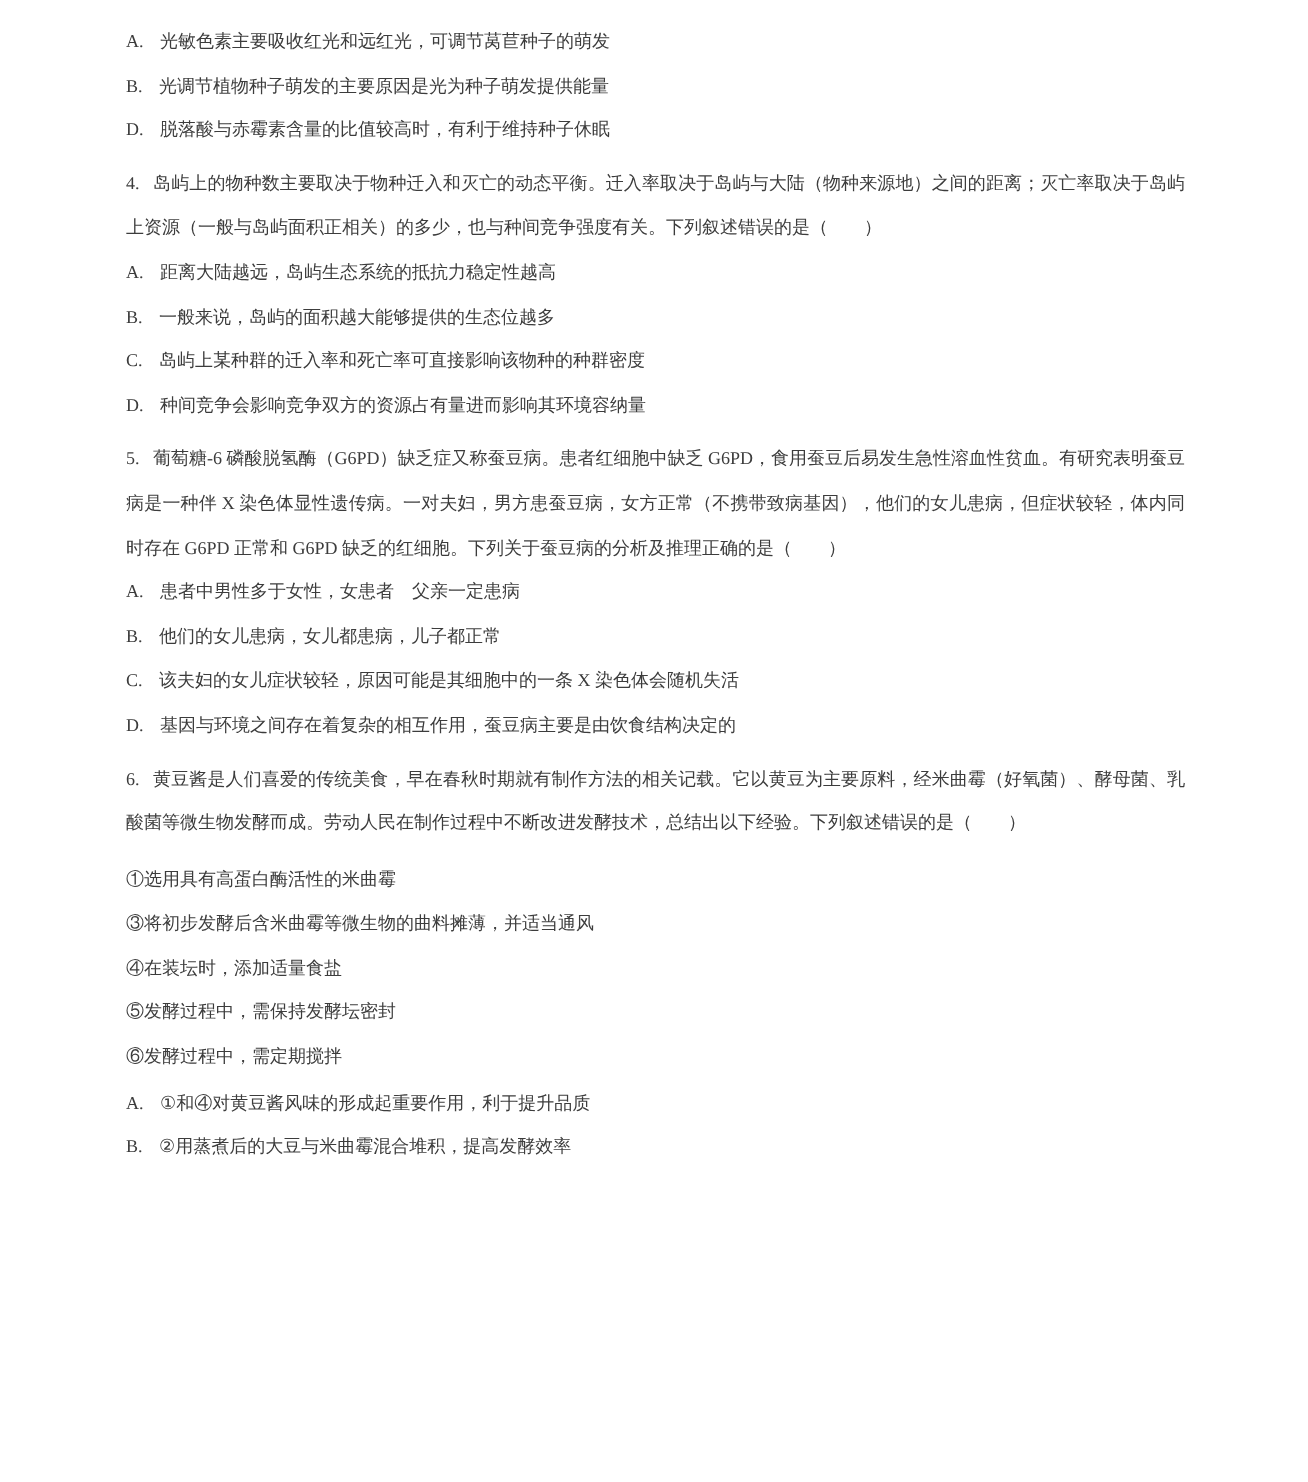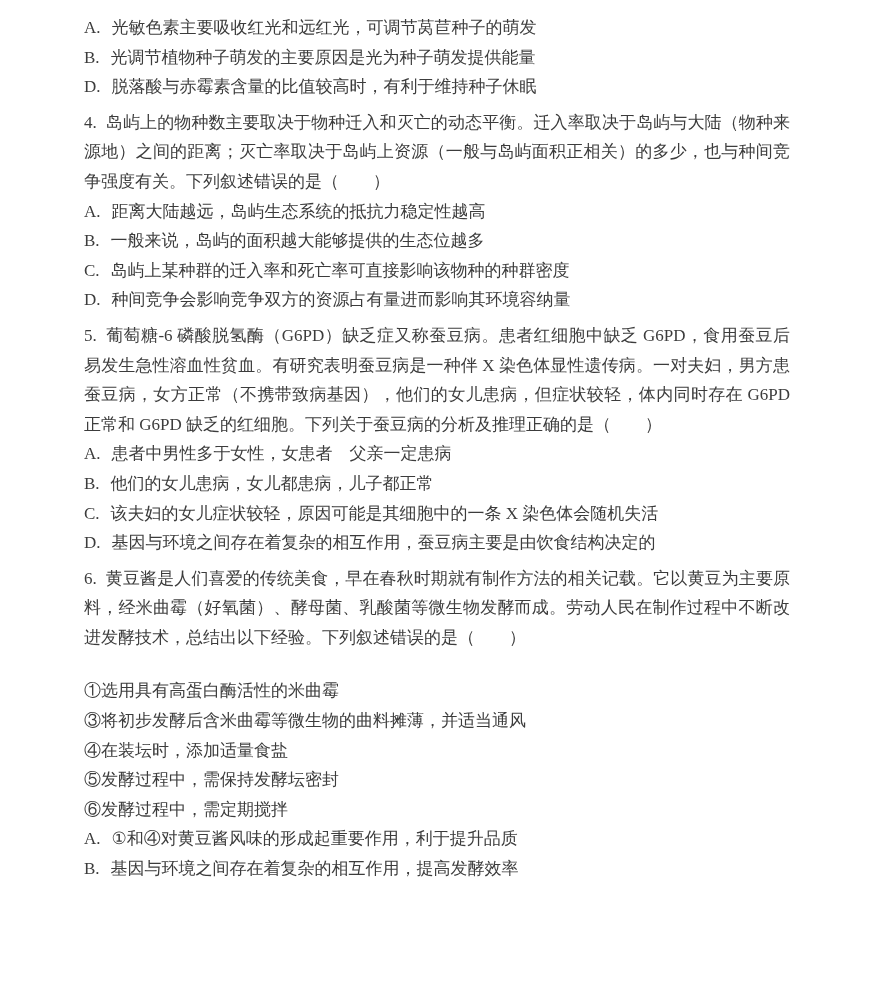--- a/index.html
+++ b/index.html
@@ -11,21 +11,21 @@
       width: 872px;
       height: 988px;
       overflow: hidden;
     }
     .page {
       box-sizing: border-box;
       width: 872px;
       height: 988px;
       padding: 13px 82px 0 84px;
       font-family: "Liberation Serif", "DejaVu Serif", serif;
-      font-size: 17px;
+      font-size: 12px;
       color: #3c3c3c;
       background: #ffffff;
     }
     p {
       margin: 0;
       line-height: 29.6px;
     }
     .stem {
       text-align: justify;
       margin-top: 6px;
@@ -33,21 +33,22 @@
     .qnum {
       margin-right: 9px;
     }
     .opt {
       white-space: nowrap;
     }
     .olab {
       margin-right: 11px;
     }
     .items {
-      margin-top: 24px;
+      margin-top: 9px;
+      font-family: Liberation Mono, monospace;
     }
   </style>
 </head>
 <body>
 
 <div class="page">
 
   <div>
     <p class="opt">
       <span class="olab">A.</span><span>光敏色素主要吸收红光和远红光，可调节莴苣种子的萌发</span>
@@ -104,17 +105,17 @@
       <p>①选用具有高蛋白酶活性的米曲霉</p>
       <p>③将初步发酵后含米曲霉等微生物的曲料摊薄，并适当通风</p>
       <p>④在装坛时，添加适量食盐</p>
       <p>⑤发酵过程中，需保持发酵坛密封</p>
       <p>⑥发酵过程中，需定期搅拌</p>
     </div>
     <p class="opt">
       <span class="olab">A.</span><span>①和④对黄豆酱风味的形成起重要作用，利于提升品质</span>
     </p>
     <p class="opt">
-      <span class="olab">B.</span><span>基因与环境之间存在着复杂的相互作用，提高发酵效率</span>
+      <span class="olab">B.</span><span>②用蒸煮后的大豆与米曲霉混合堆积，提高发酵效率</span>
     </p>
   </div>
 
 </div>
 
 </body></html>

